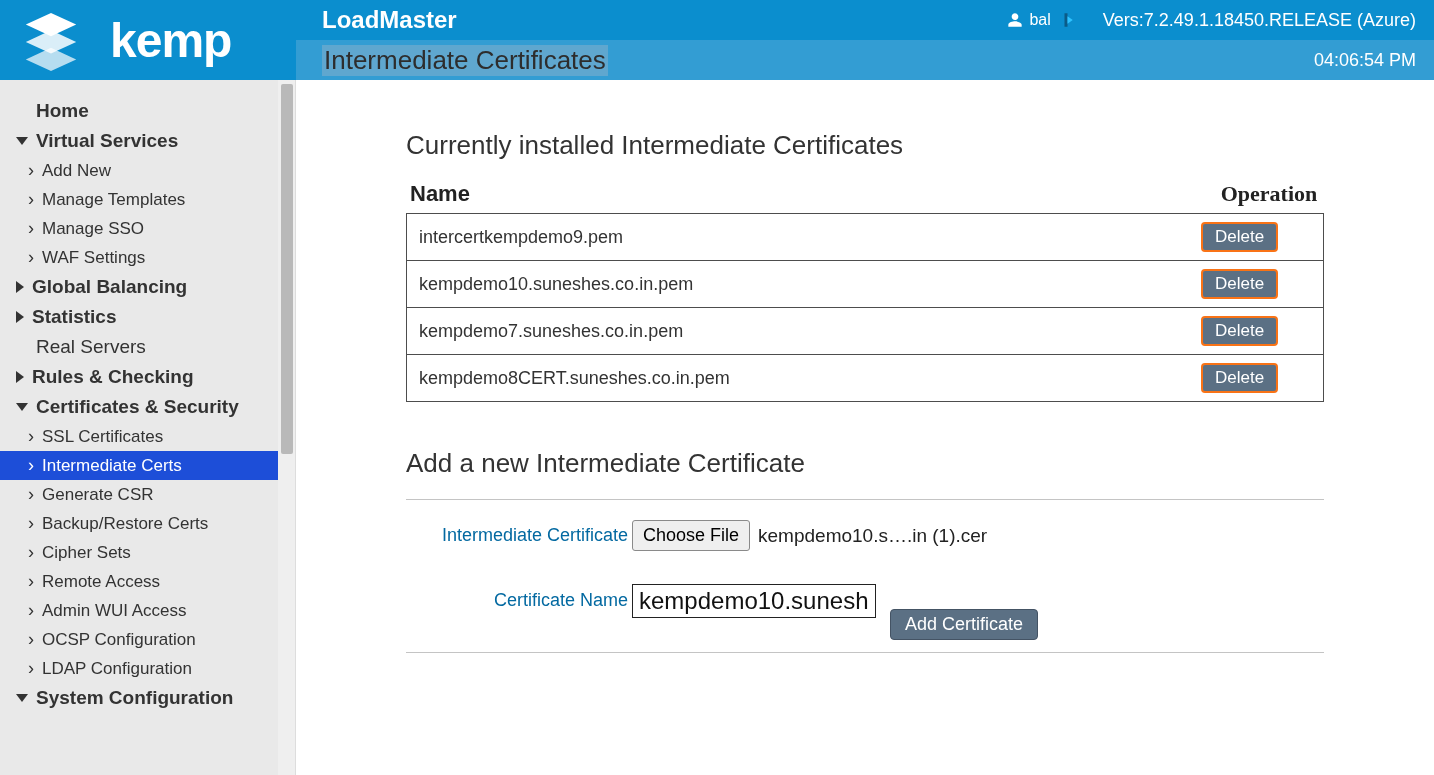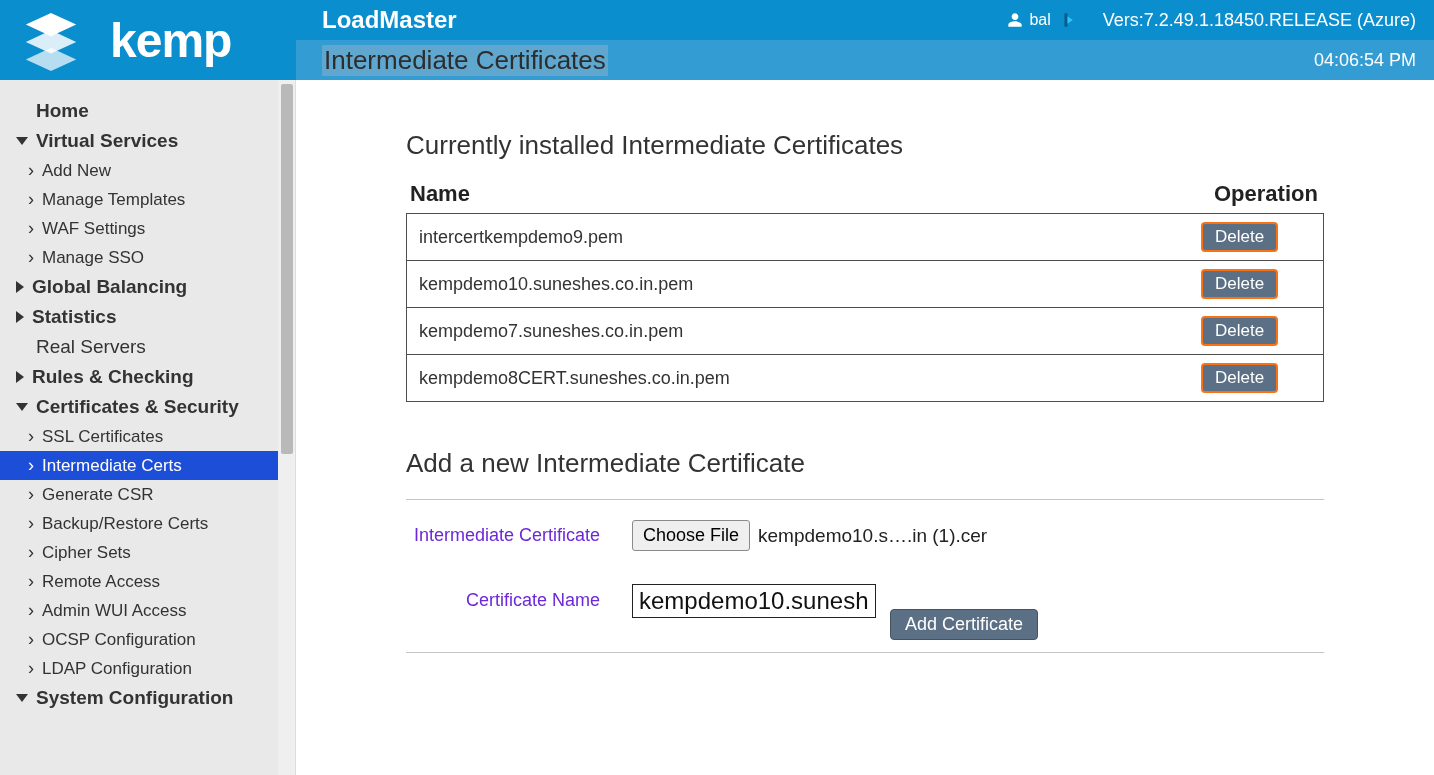--- a/index.html
+++ b/index.html
@@ -83,38 +83,38 @@
   .nav-child.active { background:#1d4ed8; color:#fff; }
   .nav-child.active::before { color:#fff; }
 
   
   .main {
     flex:1; padding: 50px 110px 0 110px; overflow:auto;
   }
   .section-title { font-size:26px; color:#333; margin-bottom:20px; }
   .tbl-head { display:flex; font-size:22px; font-weight:700; color:#222; margin-bottom:6px;}
   .tbl-head .col-name { flex:1; padding-left:4px; }
-  .tbl-head .col-op { width:110px; text-align:left; }
+  .tbl-head .col-op { width:110px; text-align:center;font-family:Liberation Serif, serif; }
   .cert-table { border:1px solid #4d4d4d; }
   .cert-row {
     display:flex; align-items:center; border-top:1px solid #4d4d4d;
     padding:8px 12px;
   }
   .cert-row:first-child { border-top:none; }
   .cert-name { flex:1; font-size:18px; color:#333; }
   .cert-op { width:110px; display:flex; justify-content:flex-start; }
   .btn-delete {
     background:#5b7084; color:#fff; border:2px solid #f97316;
     border-radius:4px; font-size:17px; padding:3px 12px; cursor:pointer;
   }
 
   .add-section { margin-top:46px; }
   .hr { border-top:1px solid #c4c4c4; margin:12px 0 20px; }
   .form-row { display:flex; align-items:center; margin:10px 0; }
-  .form-label { width:226px; text-align:right; font-size:18px; color:#6d28d9; padding-right:32px; }
+  .form-label { width:226px; text-align:right; font-size:18px; color:#0369a1; padding-right:4px; }
   .choose-file {
     background:#efefef; border:1px solid #8a8a8a; border-radius:3px;
     font-size:18px; padding:4px 10px; cursor:pointer;
   }
   .chosen-name { font-size:19px; margin-left:8px; color:#222; }
   .text-input {
     width:244px; font-size:24px; padding:2px 6px;
     border:1px solid #222; background:#fff; color:#111;
   }
   .btn-primary {
@@ -172,22 +172,22 @@
       </div>
 
       <div class="nav-plain">Home</div>
 
       <div class="nav-parent">
         <span class="triangle tri-down"></span>
         <span>Virtual Services</span>
       </div>
       <div class="nav-child">Add New</div>
       <div class="nav-child">Manage Templates</div>
+      <div class="nav-child">Manage SSO</div>
       <div class="nav-child">WAF Settings</div>
-      <div class="nav-child">Manage SSO</div>
 
       <div class="nav-parent">
         <span class="triangle tri-right"></span>
         <span>Global Balancing</span>
       </div>
       <div class="nav-parent">
         <span class="triangle tri-right"></span>
         <span>Statistics</span>
       </div>
 

